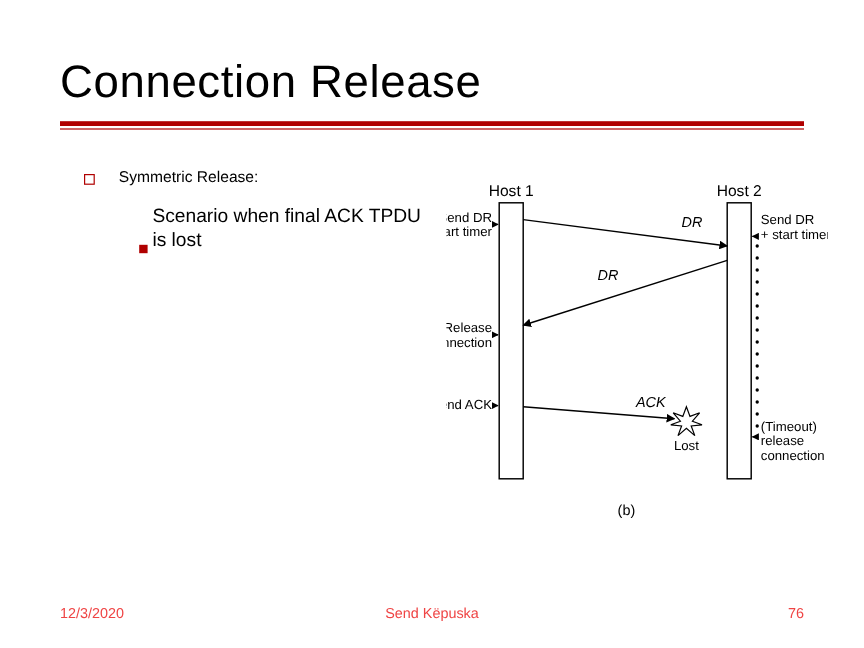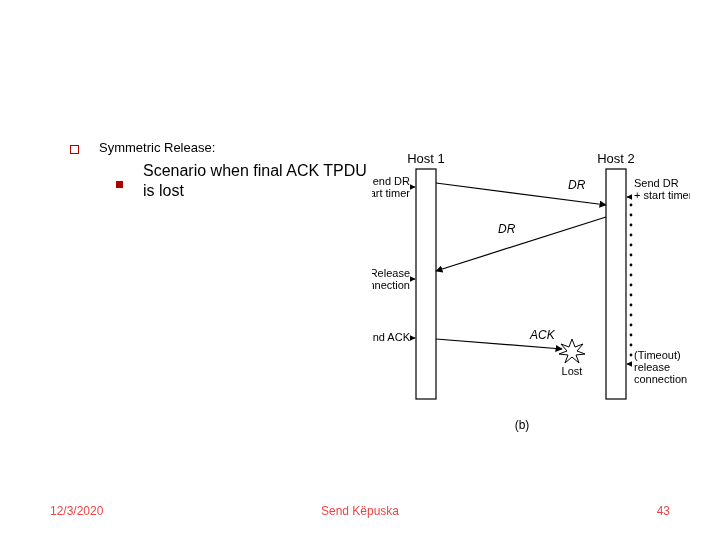--- a/index.html
+++ b/index.html
@@ -7,33 +7,40 @@
   .slide { width: 720px; height: 540px; position: relative; padding: 0; }
   .title-block { padding: 48px 50px 0 50px; }
   .title { font-size: 38px; font-weight: 400; font-family: Verdana, sans-serif; letter-spacing: 0.5px; }
   .rule-stack { margin-top: 10px; }
   .rule-thick { height: 4px; background: #b00000; width: 620px; }
   .rule-thin { height: 1px; background: #b00000; width: 620px; margin-top: 2px; }
   .body { position: absolute; top: 140px; left: 70px; right: 40px; }
   .row1 { display: flex; align-items: flex-start; gap: 20px; }
   .bullet-sq-open { width: 9px; height: 9px; border: 1.5px solid #b00000; margin-top: 5px; flex: 0 0 auto; }
   .lvl1-text { font-size: 13px; font-family: Verdana, sans-serif; }
-  .row2 { display: flex; align-items: center; gap: 20px; margin-top: 6px; margin-left: 46px; }
+  .row2 { display: flex; align-items: flex-end; gap: 4px; margin-top: 16px; margin-left: 46px; }
   .bullet-sq-fill { width: 7px; height: 7px; background: #b00000; margin-top: 6px; flex: 0 0 auto; }
   .lvl2-text { font-size: 16px; font-family: Verdana, sans-serif; max-width: 230px; line-height: 1.25; }
   .diagram { position: absolute; top: 149px; left: 372px; width: 318px; height: 300px; }
   .diagram svg { width: 100%; height: 100%; }
   .diag-font { font-family: Arial, Helvetica, sans-serif; }
   .footer { position: absolute; bottom: 22px; left: 50px; right: 50px; display: flex; justify-content: space-between; font-size: 12px; font-family: Verdana, sans-serif; color: #ef4444; }
   .footer-center { position: absolute; left: 50%; transform: translateX(-50%); }
 </style>
 </head>
 <body>
 <div class="slide">
 
+  <div class="title-block">
+    <div class="title">Connection Release</div>
+    <div class="rule-stack">
+      <div class="rule-thick"></div>
+      <div class="rule-thin"></div>
+    </div>
+  </div>
 
   <div class="body">
     <div class="row1">
       <div class="bullet-sq-open"></div>
       <div class="lvl1-text">Symmetric Release:</div>
     </div>
     <div class="row2">
       <div class="bullet-sq-fill"></div>
       <div class="lvl2-text">Scenario when final ACK TPDU is lost</div>
     </div>
@@ -102,16 +109,16 @@
       </g>
       <text x="200" y="226" font-size="11" text-anchor="middle">Lost</text>
 
       <text x="150" y="280" font-size="12" text-anchor="middle">(b)</text>
     </svg>
   </div>
 
   <div class="footer">
     <span>12/3/2020</span>
     <span class="footer-center">Send Këpuska</span>
-    <span>43</span>
+    <span>76</span>
   </div>
 
 </div>
 
 </body></html>

